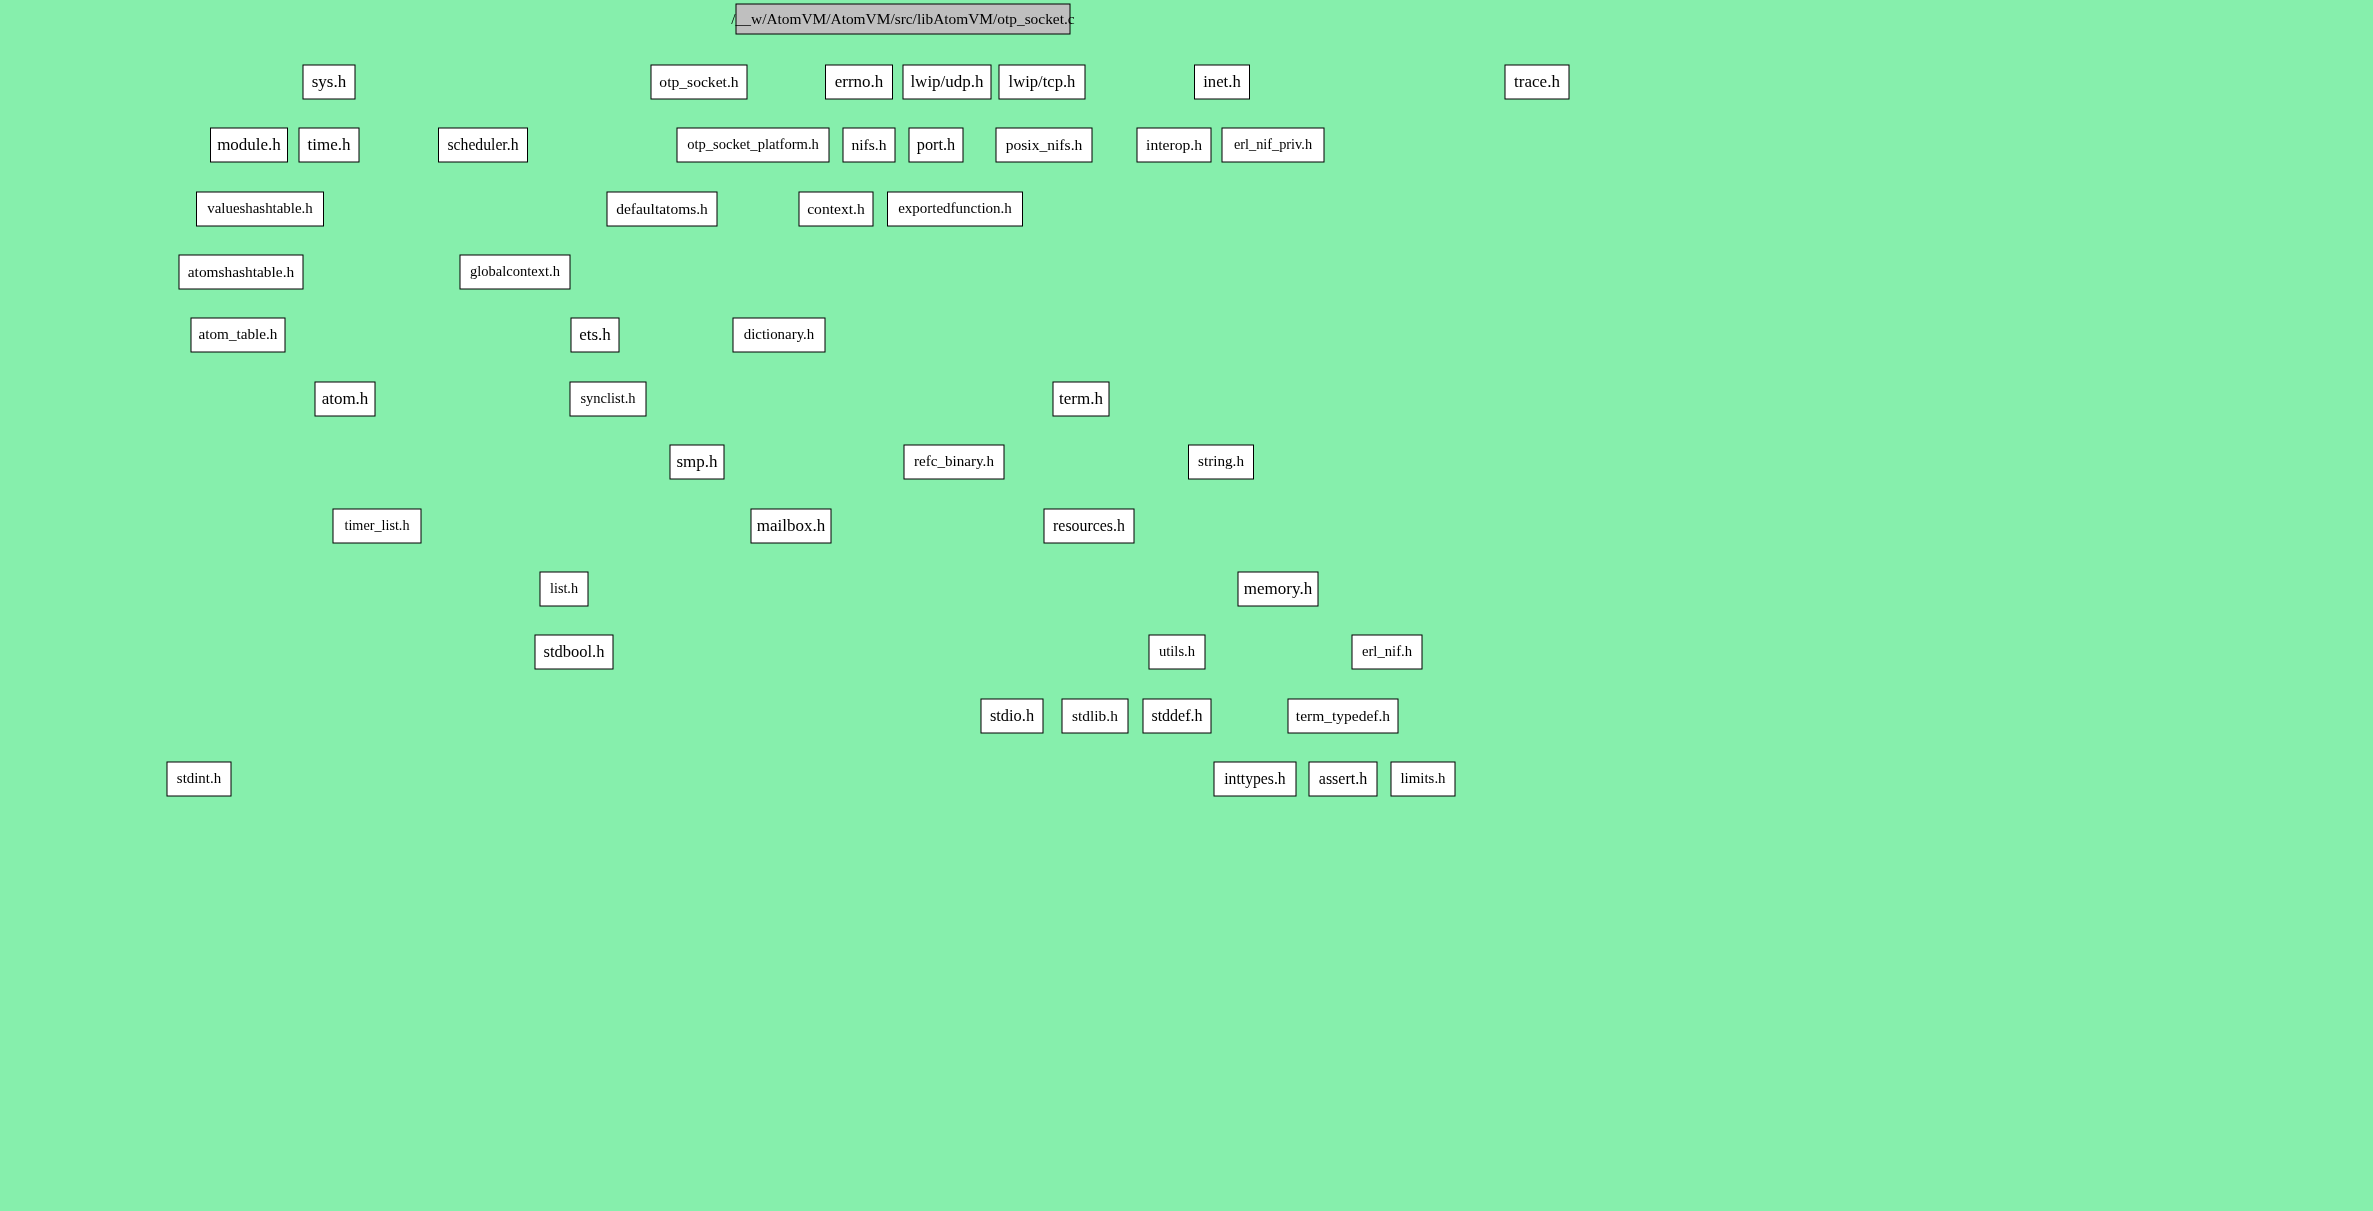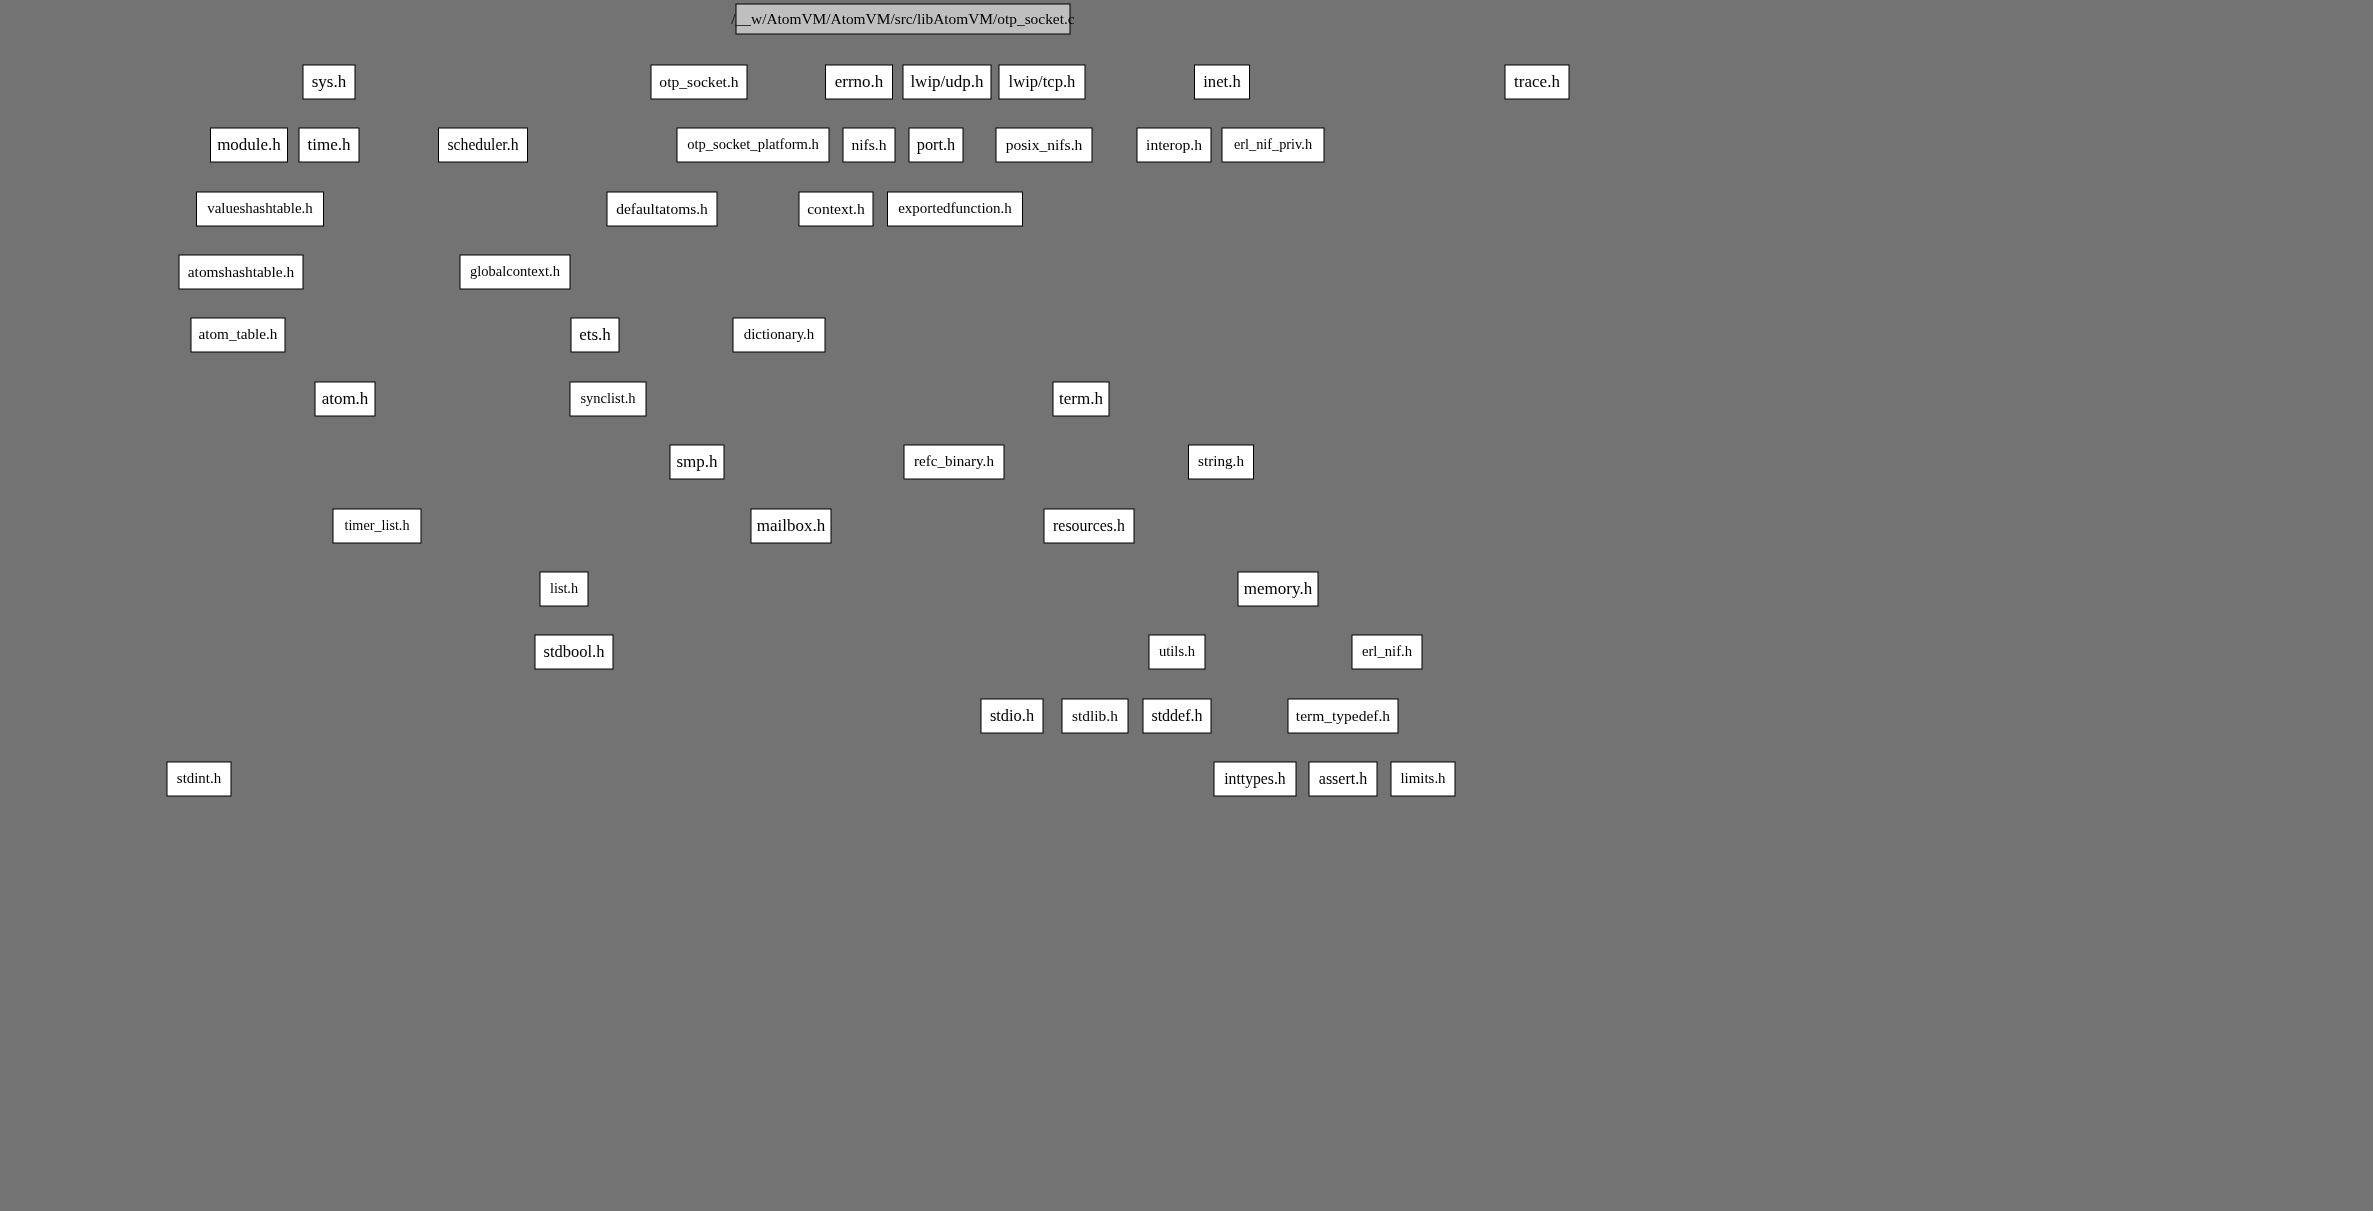--- a/index.html
+++ b/index.html
@@ -4,21 +4,21 @@
 <style>
   html, body {
     margin: 0;
     padding: 0;
     background: #000000;
   }
   #graph-root {
     position: relative;
     width: 2373px;
     height: 1211px;
-    background: #737373;
+    background: #86efac;
     overflow: hidden;
     font-family: "Liberation Serif", "DejaVu Serif", serif;
   }
   svg#graph-svg {
     position: absolute;
     top: 0; left: 0;
     width: 2373px;
     height: 1211px;
     display: block;
   }

